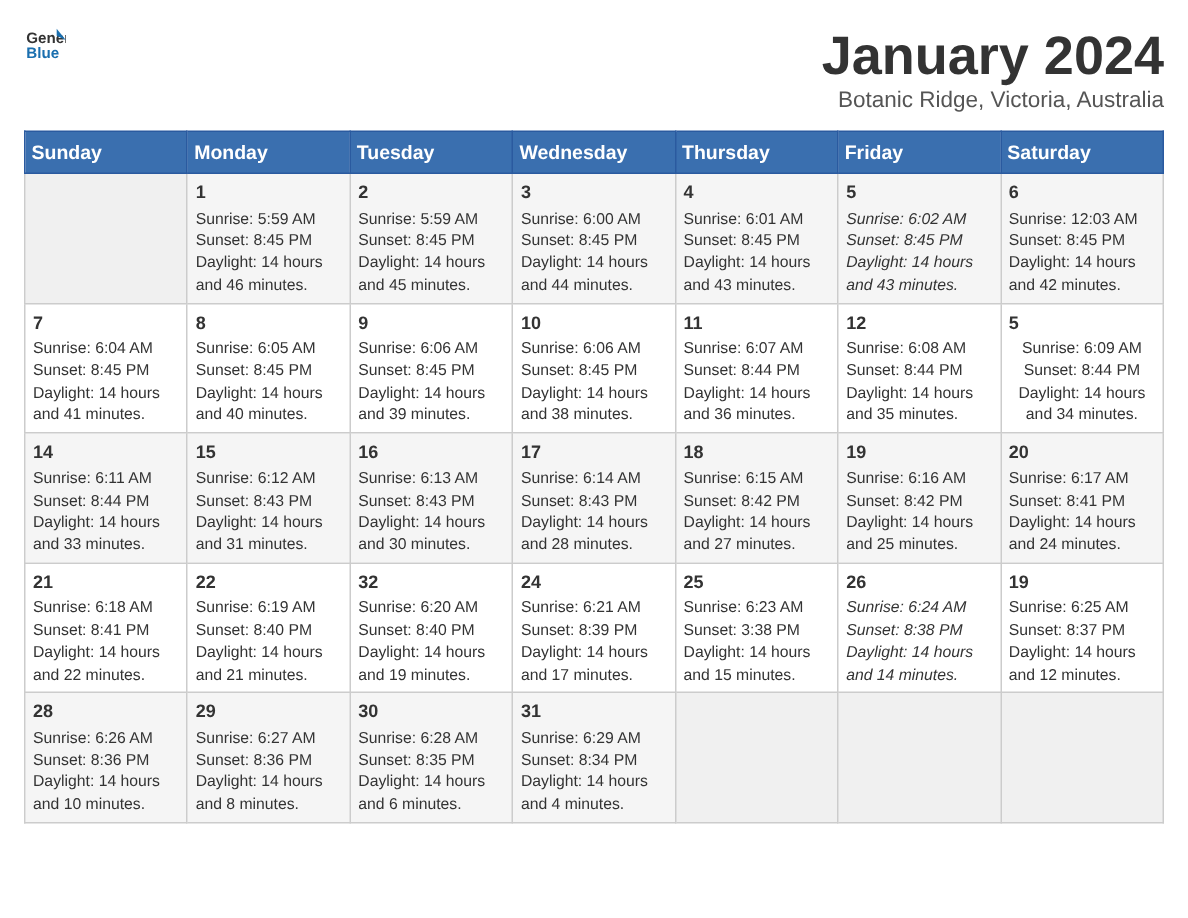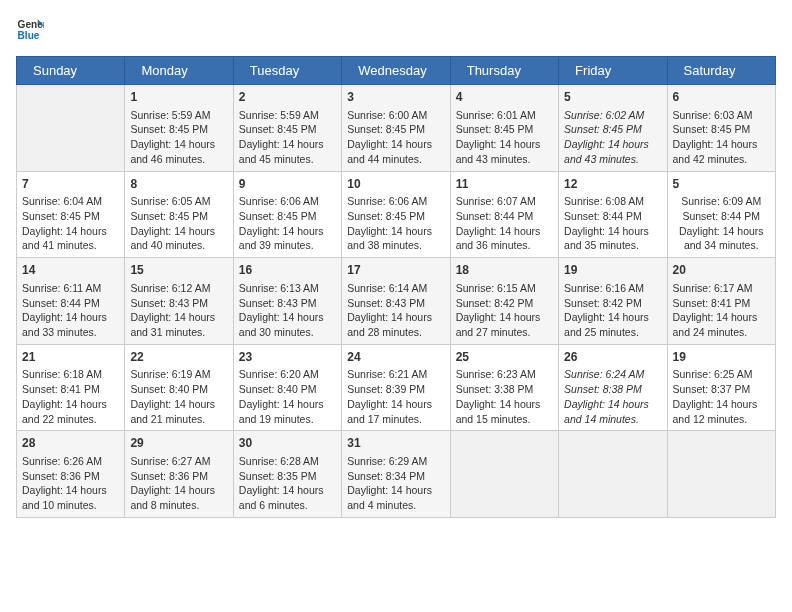--- a/index.html
+++ b/index.html
@@ -38,24 +38,24 @@
       color: #555;
     }
     table {
       width: 100%;
       border-collapse: collapse;
       font-size: 11px;
     }
     thead tr th {
       background-color: #3a6faf;
       color: #fff;
-      padding: 6px 16px;
+      padding: 6px 4px;
       text-align: left;
       font-size: 13px;
-      font-weight: normal;
+      font-weight: bold;
       border: 1px solid #2a5a9f;
     }
     tbody tr td {
       border: 1px solid #ccc;
       vertical-align: top;
       padding: 4px 5px;
       min-height: 80px;
       width: 14.28%;
       color: #333;
       line-height: 1.4;
@@ -86,20 +86,24 @@
 </head>
 <body>
 
 <div class="header-area">
   <div class="logo">
     <svg class="logo-icon" viewBox="0 0 36 36">
       <text x="2" y="16" font-size="13" font-weight="bold" fill="#333">General</text>
       <text x="2" y="29" font-size="13" font-weight="bold" fill="#1a6faf">Blue</text>
       <polygon points="28,4 36,14 28,10" fill="#1a6faf"></polygon>
     </svg>
+  </div>
+  <div class="title-area">
+    <div class="calendar-title">January 2024</div>
+    <div class="calendar-subtitle">Botanic Ridge, Victoria, Australia</div>
   </div>
 </div>
 
 <table>
   <thead>
     <tr>
     <th>Sunday</th>
         <th>Monday</th>
         <th>Tuesday</th>
         <th>Wednesday</th>
@@ -141,21 +145,21 @@
         </td>
         <td>
           <span class="day-number">5</span>
           <div class="day-info" style="white-space: pre-line; font-style: italic;">Sunrise: 6:02 AM
 Sunset: 8:45 PM
 Daylight: 14 hours
 and 43 minutes.</div>
         </td>
         <td>
           <span class="day-number">6</span>
-          <div class="day-info" style="white-space: pre-line;">Sunrise: 6:03 AM
+          <div class="day-info" style="white-space: pre-line;">Sunrise: 12:03 AM
 Sunset: 8:45 PM
 Daylight: 14 hours
 and 42 minutes.</div>
         </td>
       </tr>
       <tr>
         <td>
           <span class="day-number">7</span>
           <div class="day-info" style="white-space: pre-line;">Sunrise: 6:04 AM
 Sunset: 8:45 PM
@@ -265,21 +269,21 @@
 and 22 minutes.</div>
         </td>
         <td>
           <span class="day-number">22</span>
           <div class="day-info" style="white-space: pre-line;">Sunrise: 6:19 AM
 Sunset: 8:40 PM
 Daylight: 14 hours
 and 21 minutes.</div>
         </td>
         <td>
-          <span class="day-number">23</span>
+          <span class="day-number">32</span>
           <div class="day-info" style="white-space: pre-line;">Sunrise: 6:20 AM
 Sunset: 8:40 PM
 Daylight: 14 hours
 and 19 minutes.</div>
         </td>
         <td>
           <span class="day-number">24</span>
           <div class="day-info" style="white-space: pre-line;">Sunrise: 6:21 AM
 Sunset: 8:39 PM
 Daylight: 14 hours

